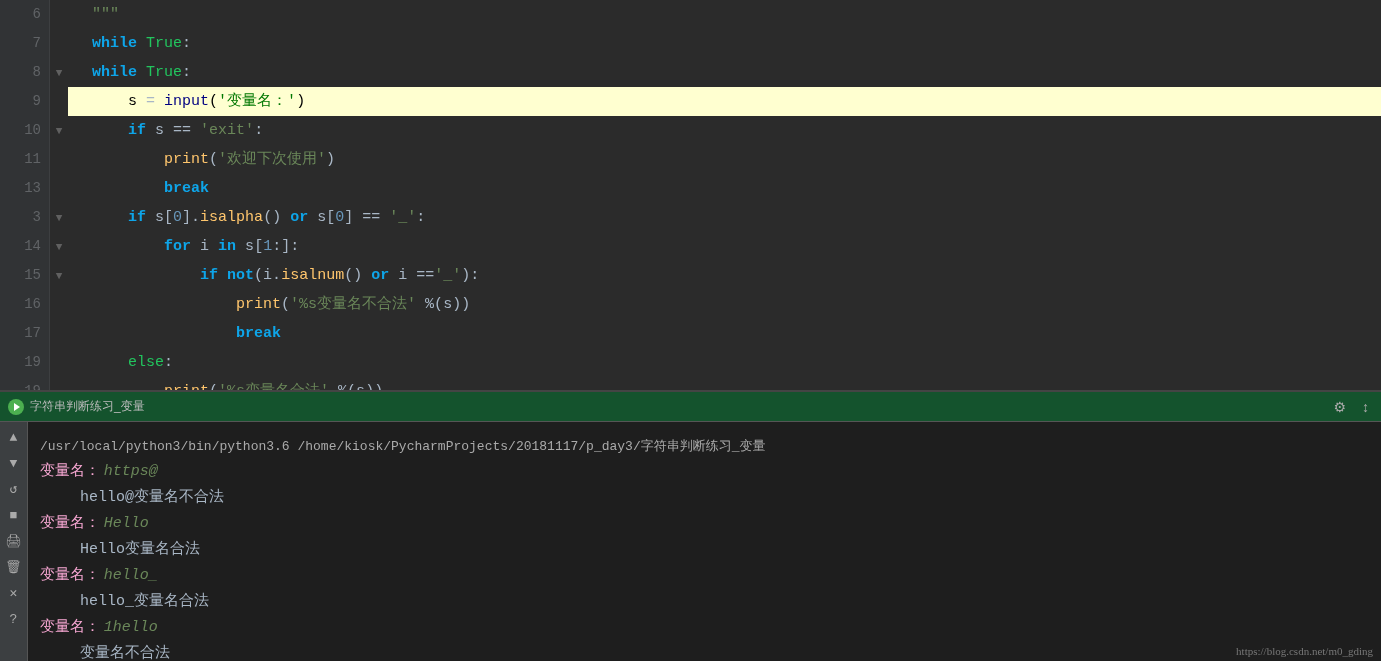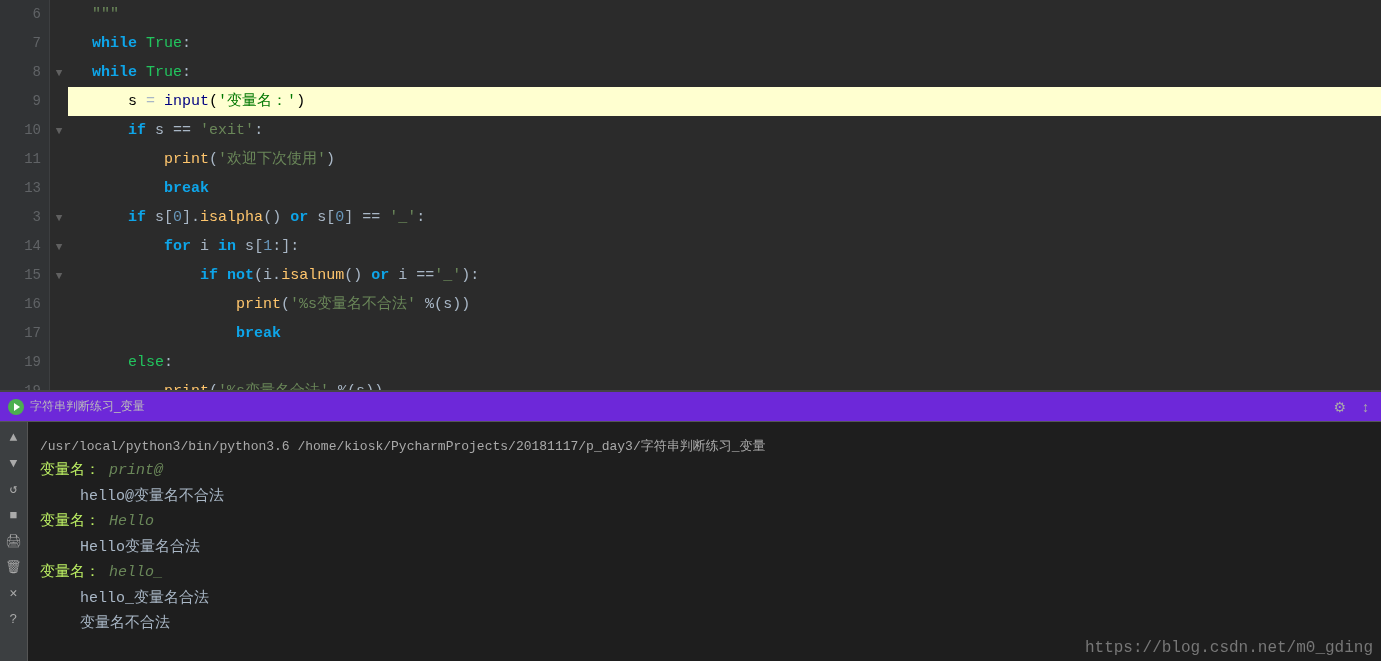--- a/index.html
+++ b/index.html
@@ -94,21 +94,21 @@
     
     .run-panel {
       flex: 1;
       background: #1e1e1e;
       border-top: 2px solid #444;
     }
 
     .run-toolbar {
       display: flex;
       align-items: center;
-      background: #6d28d9;
+      background: #14532d;
       height: 30px;
       padding: 0 8px;
       border-bottom: 1px solid #555;
     }
 
     .run-tab {
       display: flex;
       align-items: center;
       gap: 6px;
       color: #a0a0a0;
@@ -193,31 +193,31 @@
       font-size: 15px;
       color: #a9b7c6;
       line-height: 1.7;
     }
 
     .run-output .path-line {
       color: #aaa;
       font-size: 13px;
     }
 
-    .run-output .label { color: #bef264; }
+    .run-output .label { color: #f9a8d4; font-family: Liberation Serif, serif; }
     .run-output .input-val { color: #6a8759; font-style: italic; }
     .run-output .result { color: #a9b7c6; margin-left: 40px; }
 
     .watermark {
       position: absolute;
       bottom: 4px;
       right: 8px;
       color: #777;
-      font-family: Liberation Mono, monospace;
-      font-size: 16px;
+      font-family: Liberation Serif, serif;
+      font-size: 11px;
     }
   </style>
 </head>
 <body>
 
 <div class="main-container">
 
   <div class="editor-area">
     <div class="code-lines">
     <div class="code-line">
@@ -312,26 +312,27 @@
         <div class="side-btn">↺</div>
         <div class="side-btn">■</div>
         <div class="side-btn">🖨</div>
         <div class="side-btn">🗑</div>
         <div class="side-btn">✕</div>
         <div class="side-btn">?</div>
       </div>
       <div class="run-output">
         <div class="path-line">/usr/local/python3/bin/python3.6 /home/kiosk/PycharmProjects/20181117/p_day3/字符串判断练习_变量</div>
         <div id="output-lines-container">
-            <div><span class="label">变量名： </span><span class="input-val">print@</span></div>
+            <div><span class="label">变量名： </span><span class="input-val">https@</span></div>
             <div class="result">hello@变量名不合法</div>
             <div><span class="label">变量名： </span><span class="input-val">Hello</span></div>
             <div class="result">Hello变量名合法</div>
             <div><span class="label">变量名： </span><span class="input-val">hello_</span></div>
             <div class="result">hello_变量名合法</div>
+            <div><span class="label">变量名： </span><span class="input-val">1hello</span></div>
             <div class="result">变量名不合法</div>
           </div>
       </div>
     </div>
   </div>
 </div>
 
 <div class="watermark">https://blog.csdn.net/m0_gding</div>
 
 </body></html>

